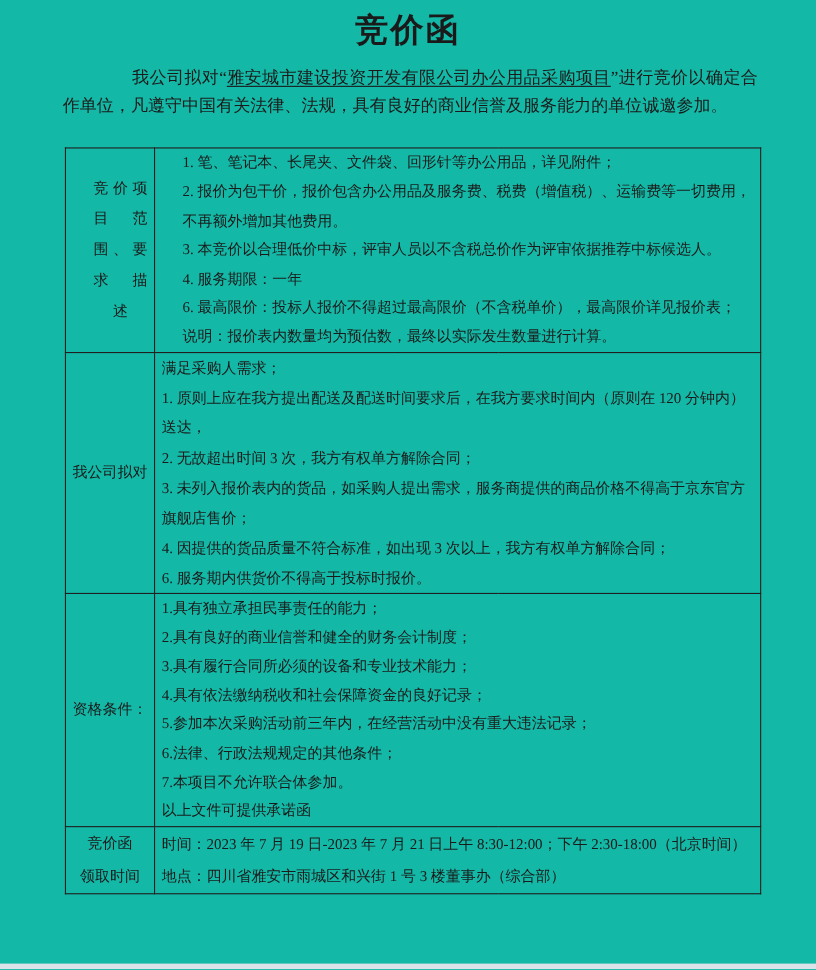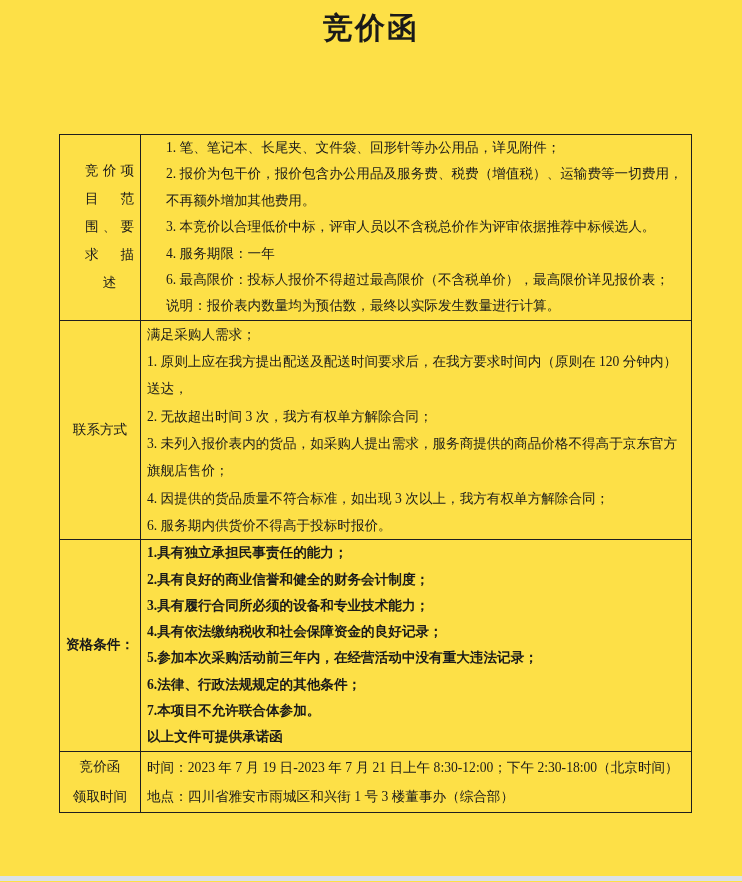--- a/index.html
+++ b/index.html
@@ -4,21 +4,21 @@
 <style>
   html, body { margin: 0; padding: 0; }
   body {
     width: 742px; height: 882px;
     background: #ffffff;
     font-family: "Liberation Serif", "DejaVu Serif", serif;
     color: #1a1a1a;
     position: relative;
     overflow: hidden;
   }
-  .page { position: absolute; inset: 0; background: #fde047; }
+  .page { position: absolute; inset: 0; background: #14b8a6; }
 
   .doc-title {
     margin: 8px 0 0 0;
     text-align: center;
     font-size: 30px;
     font-weight: 700;
     letter-spacing: 2px;
     line-height: 40px;
   }
 
@@ -44,21 +44,21 @@
     border: 1.5px solid #1f1f1f;
     padding: 0 6px;
     vertical-align: middle;
     overflow: hidden;
   }
   tr.r1 td { height: 28px; }
   tr.r2 td { height: 29px; }
   tr.r3 td { height: 27px; }
   tr.r4 td { height: 184px; padding-left: 25px; }
   tr.r5 td { height: 191px; border-radius: 19px; }
-  tr.r6 td { height: 210px; font-weight: bold; }
+  tr.r6 td { height: 210px; }
   tr.r7 td { height: 57px; }
 
   td.lbl-c { text-align: center; padding: 0 3px; }
   td.content { padding: 0 6px 0 7px; }
 
   .r4 .content p { line-height: 26.4px; }
   .r5 .content p { line-height: 27.3px; }
   .r6 .content p { line-height: 26.3px; }
   .r7 .content p { line-height: 29px; }
   .content p { margin: 0; text-align: left; }
@@ -76,20 +76,21 @@
     width: 742px; height: 5px;
   }
 </style>
 </head>
 <body>
 
 <div class="page">
 
   <h1 class="doc-title">竞价函</h1>
 
+  <p class="intro"><span>我公司拟对“</span><span class="proj">雅安城市建设投资开发有限公司办公用品采购项目</span><span>”进行竞价以确定合作单位，凡遵守中国有关法律、法规，具有良好的商业信誉及服务能力的单位诚邀参加。</span></p>
 
   <table class="bid-table">
     <colgroup>
       <col style="width:81px">
         <col style="width:218px">
         <col style="width:94px">
         <col style="width:239px">
     </colgroup>
 
     <tbody>
@@ -106,21 +107,21 @@
         <p>1. 笔、笔记本、长尾夹、文件袋、回形针等办公用品，详见附件；</p>
         <p>2. 报价为包干价，报价包含办公用品及服务费、税费（增值税）、运输费等一切费用，不再额外增加其他费用。</p>
         <p>3. 本竞价以合理低价中标，评审人员以不含税总价作为评审依据推荐中标候选人。</p>
         <p>4. 服务期限：一年</p>
         <p>6. 最高限价：投标人报价不得超过最高限价（不含税单价），最高限价详见报价表；</p>
         <p>说明：报价表内数量均为预估数，最终以实际发生数量进行计算。</p>
       </td>
     </tr>
 
     <tr class="r5">
-      <td class="lbl-c">联系方式</td>
+      <td class="lbl-c">我公司拟对</td>
       <td colspan="3" class="content">
         <p>满足采购人需求；</p>
         <p>1. 原则上应在我方提出配送及配送时间要求后，在我方要求时间内（原则在 120 分钟内）送达，</p>
         <p>2. 无故超出时间 3 次，我方有权单方解除合同；</p>
         <p>3. 未列入报价表内的货品，如采购人提出需求，服务商提供的商品价格不得高于京东官方旗舰店售价；</p>
         <p>4. 因提供的货品质量不符合标准，如出现 3 次以上，我方有权单方解除合同；</p>
         <p>6. 服务期内供货价不得高于投标时报价。</p>
       </td>
     </tr>
 

